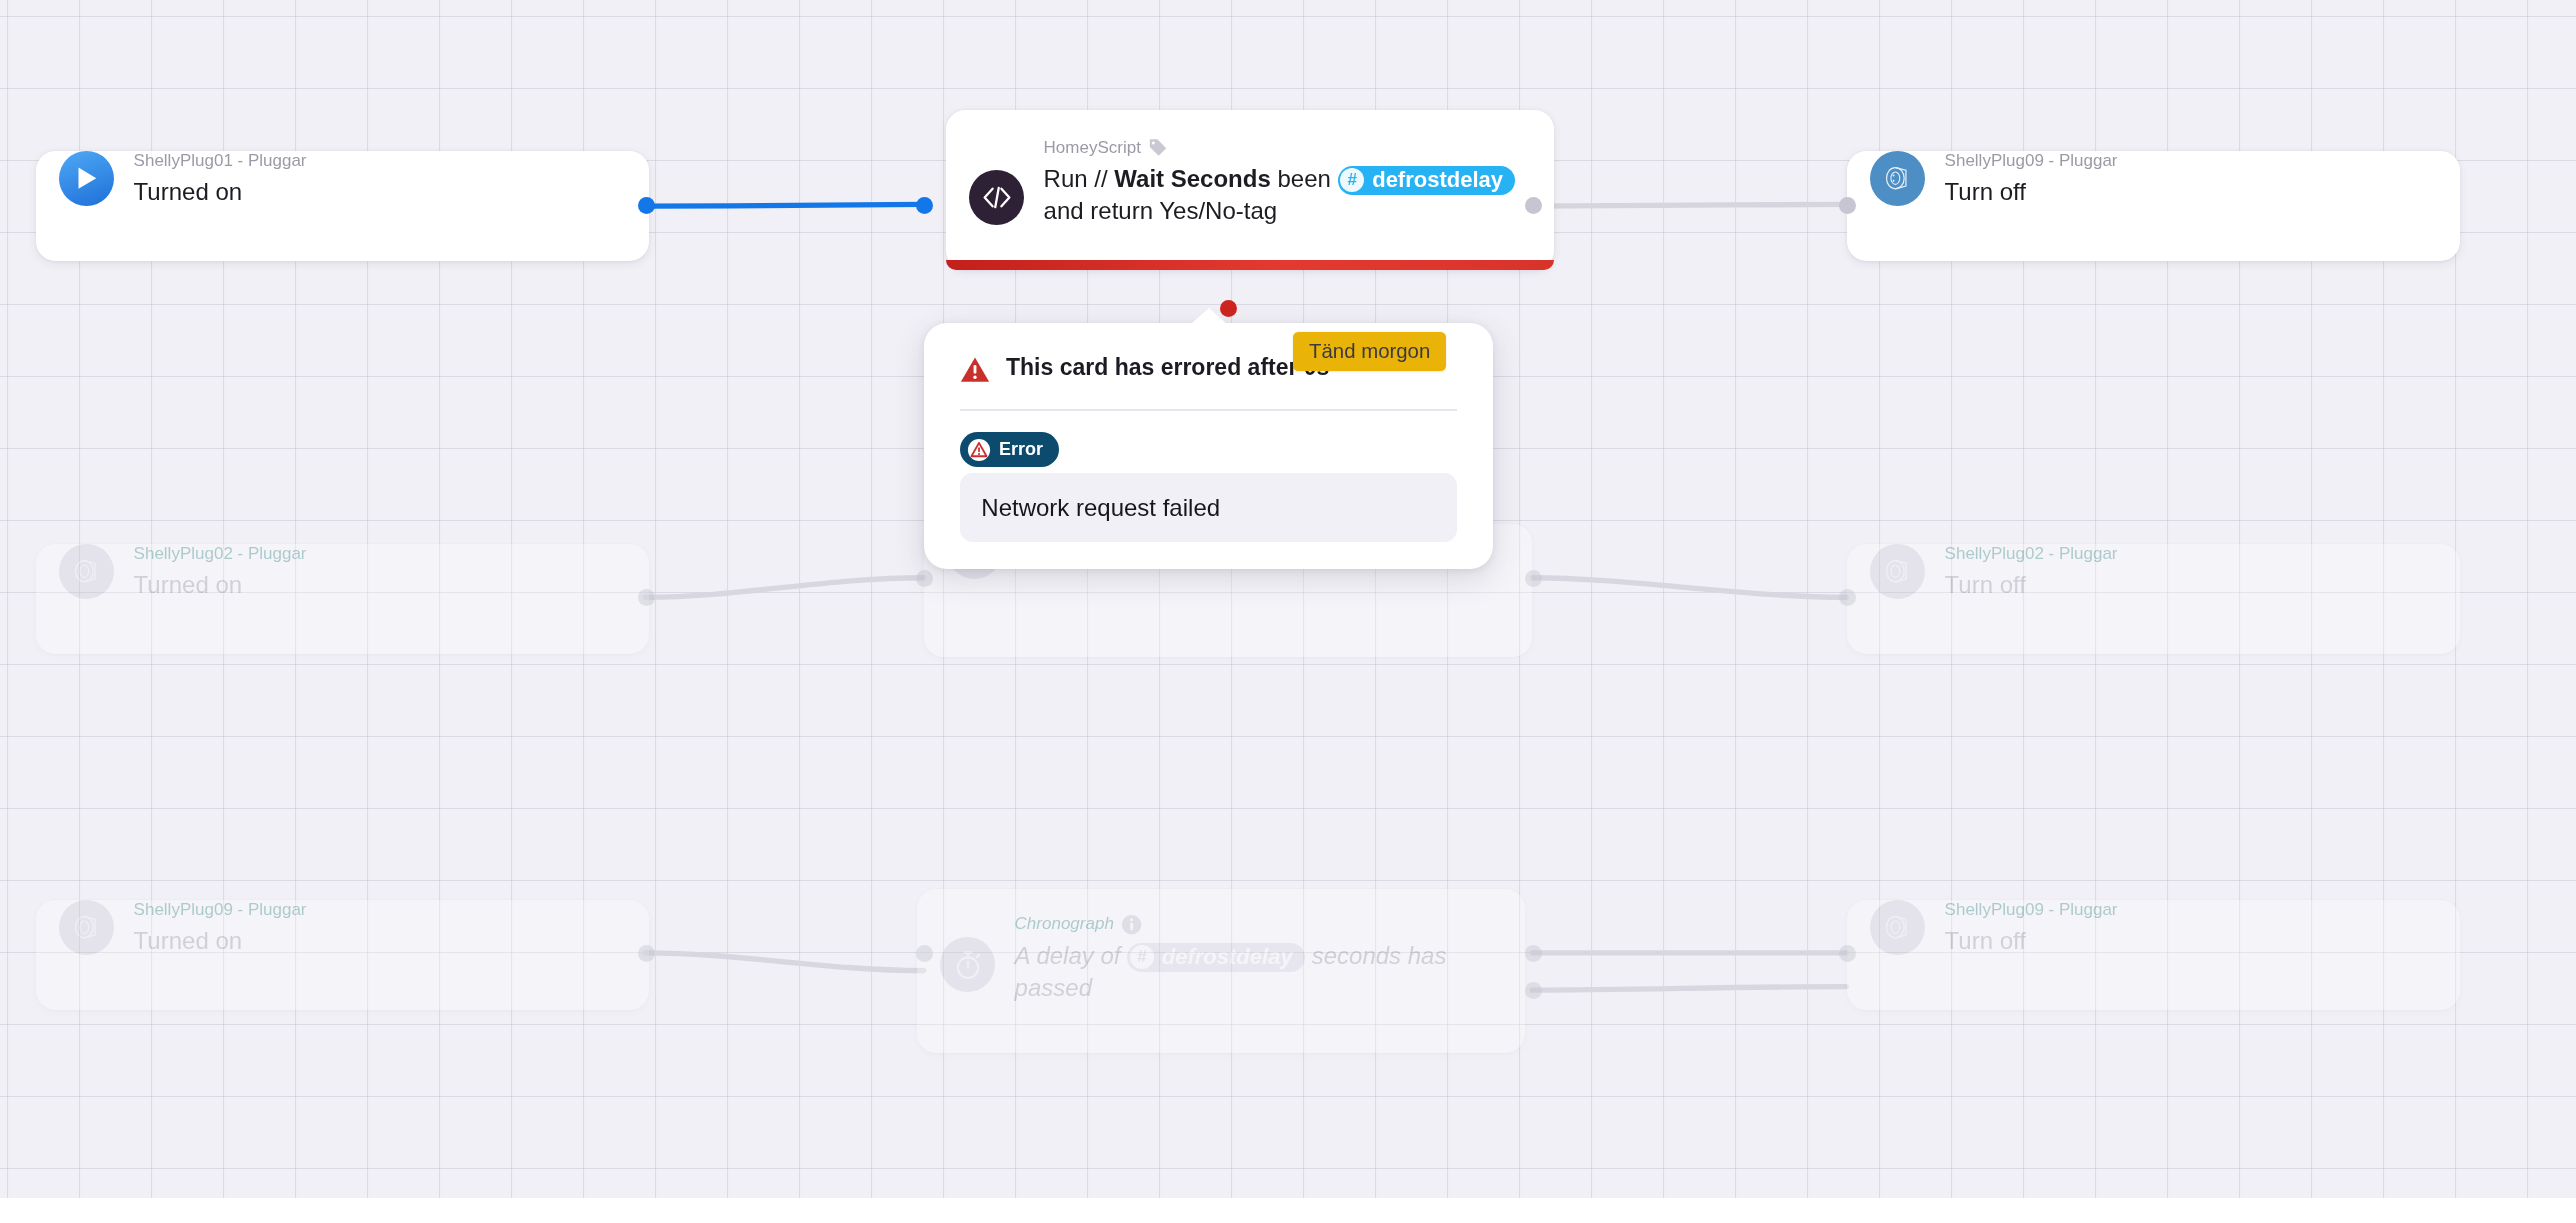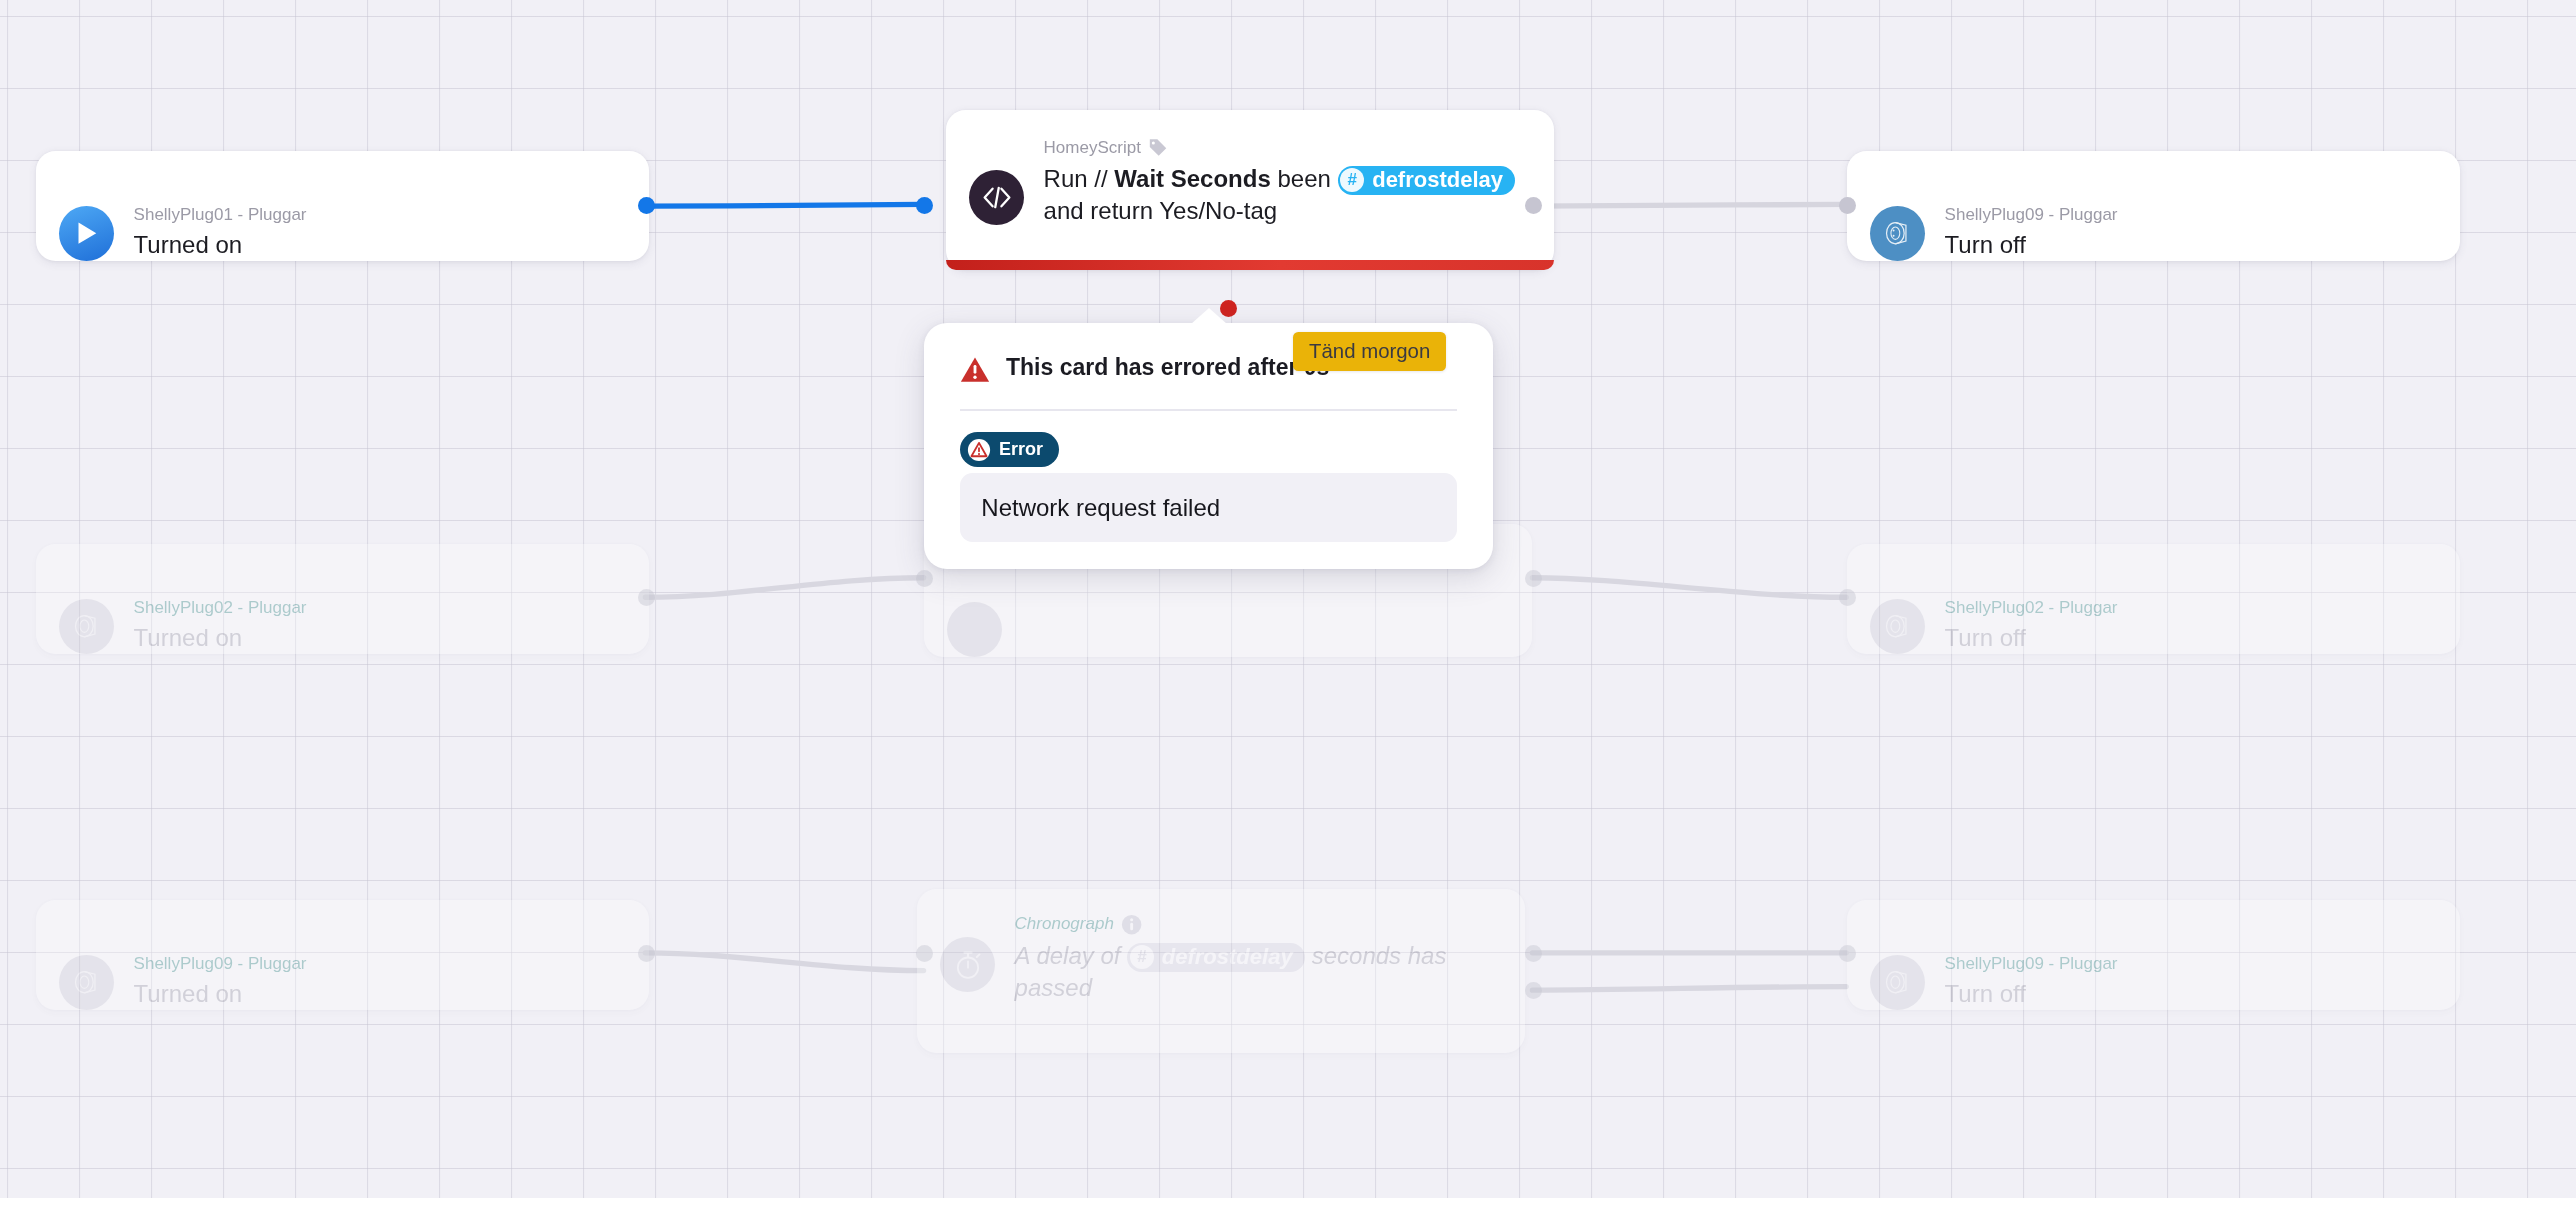--- a/index.html
+++ b/index.html
@@ -43,21 +43,21 @@
     pointer-events: none;
   }
 
   
   .card {
     position: absolute;
     background: #ffffff;
     border-radius: 19.6px;
     box-shadow: 0 2.7px 9px rgba(80,80,110,0.09), 0 0.9px 2.7px rgba(80,80,110,0.07);
     display: flex;
-    align-items: flex-end;
+    align-items: flex-start;
     padding: 0 23px;
   }
 
   .card.dim { opacity: 0.30; }
 
   .card-icon {
     width: 55px;
     height: 55px;
     border-radius: 50%;
     flex: 0 0 55px;

